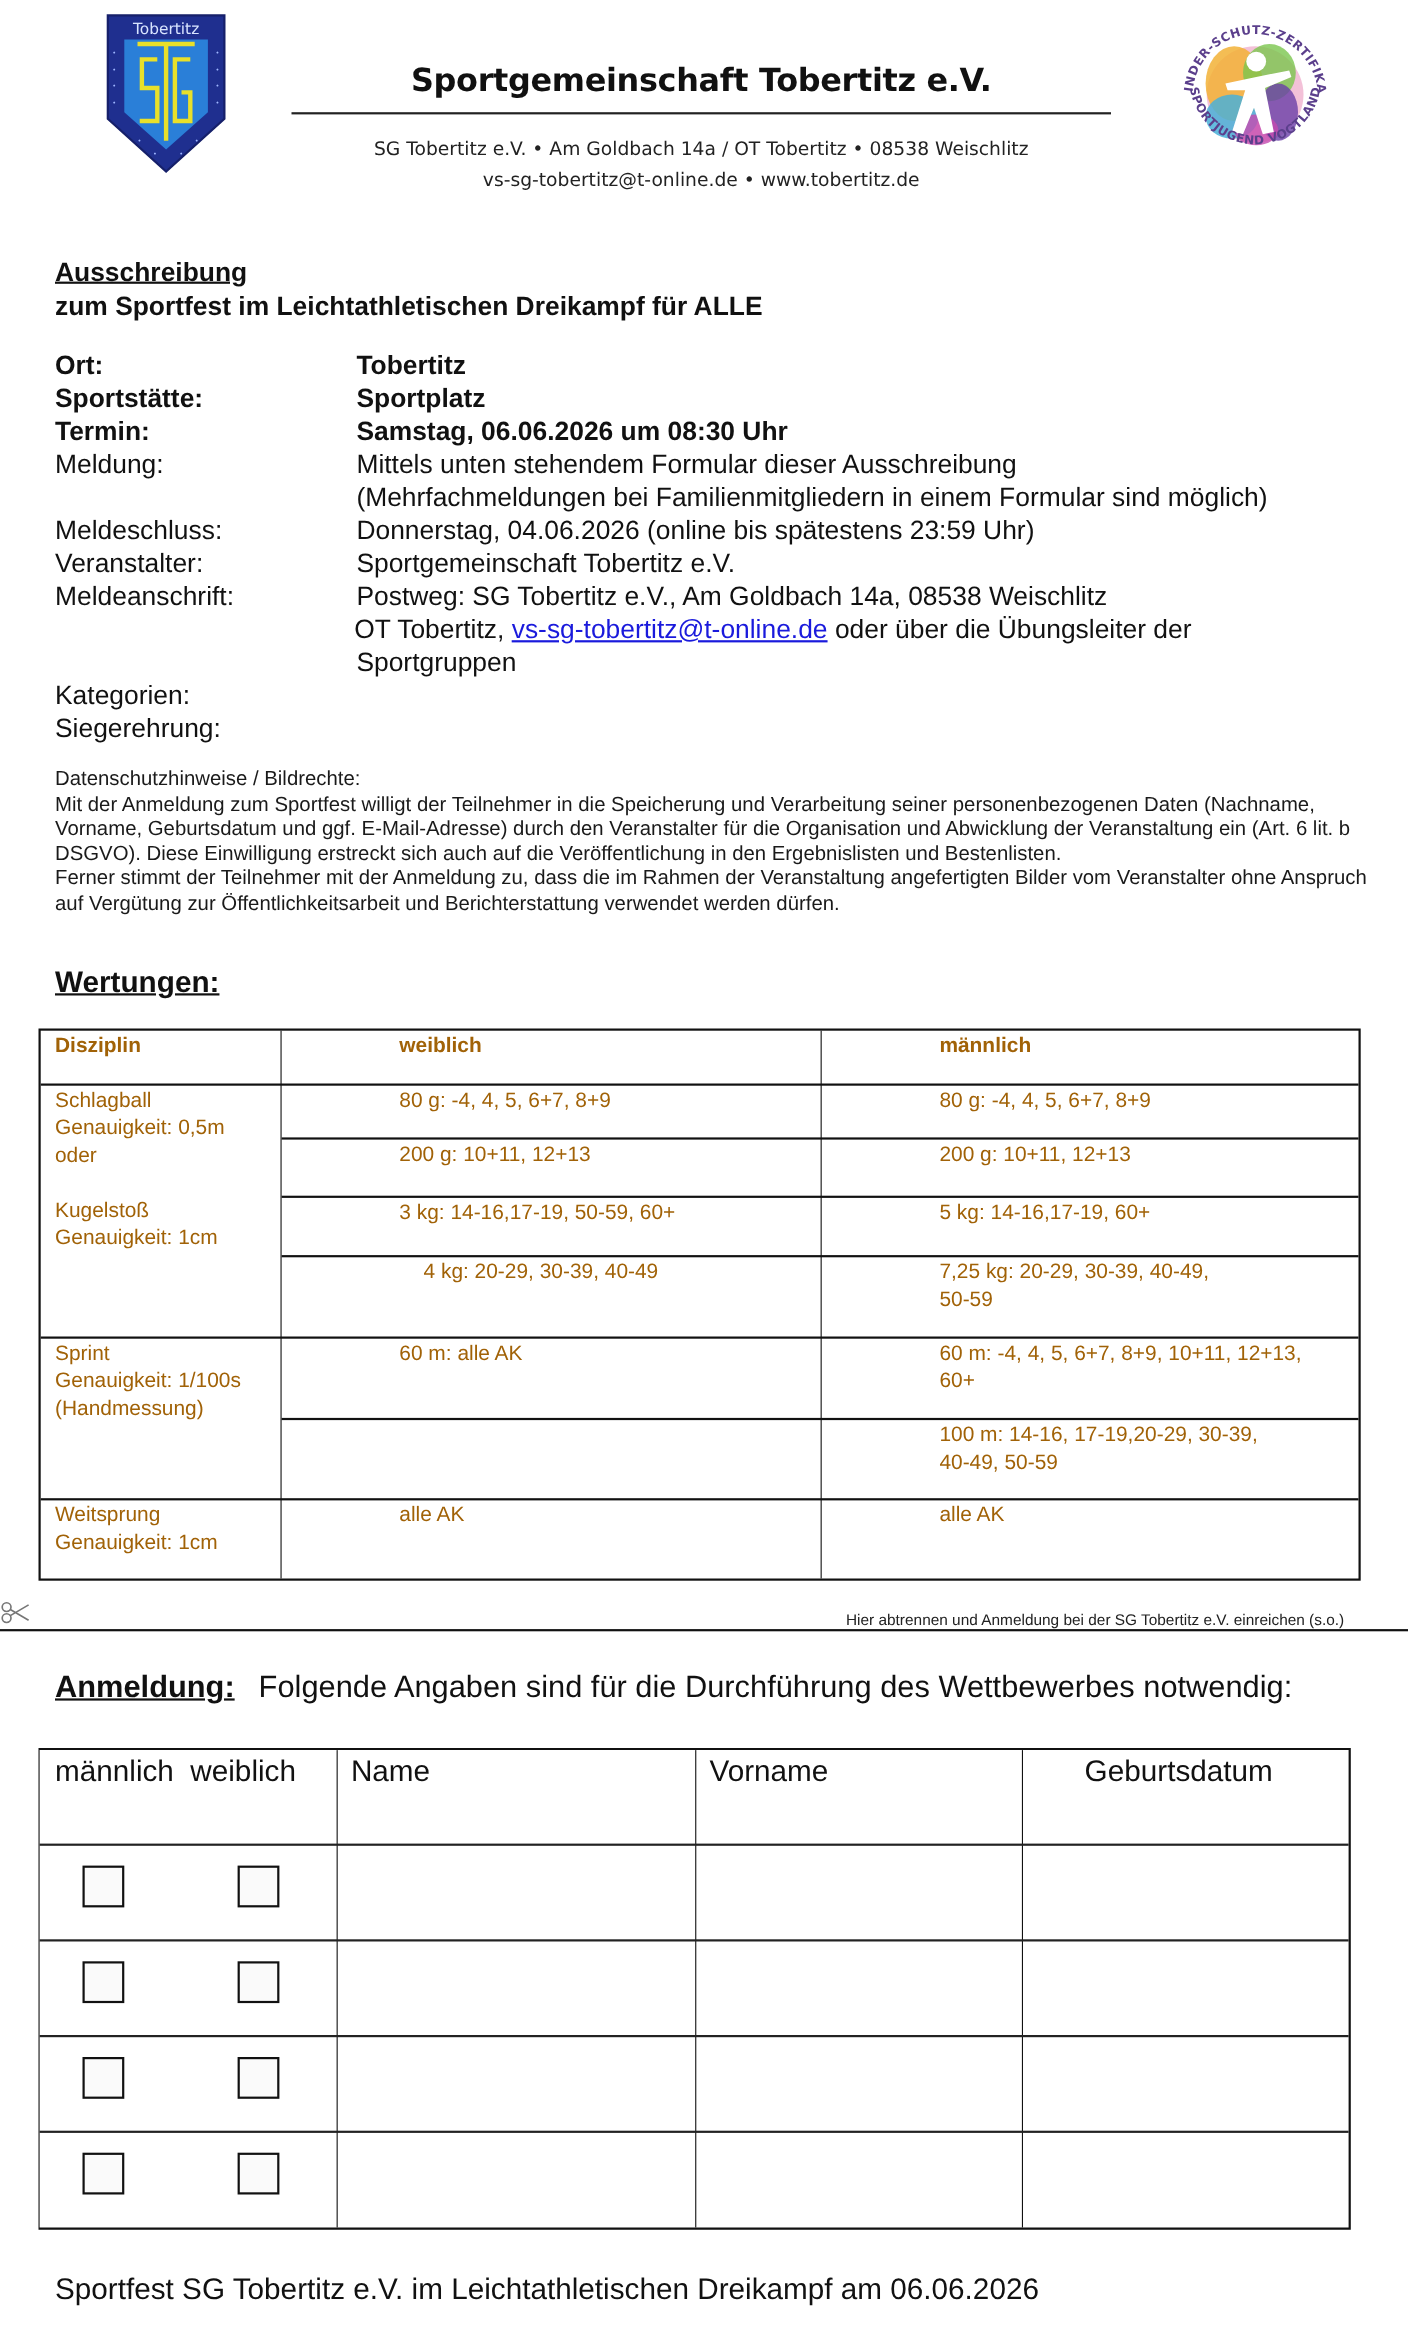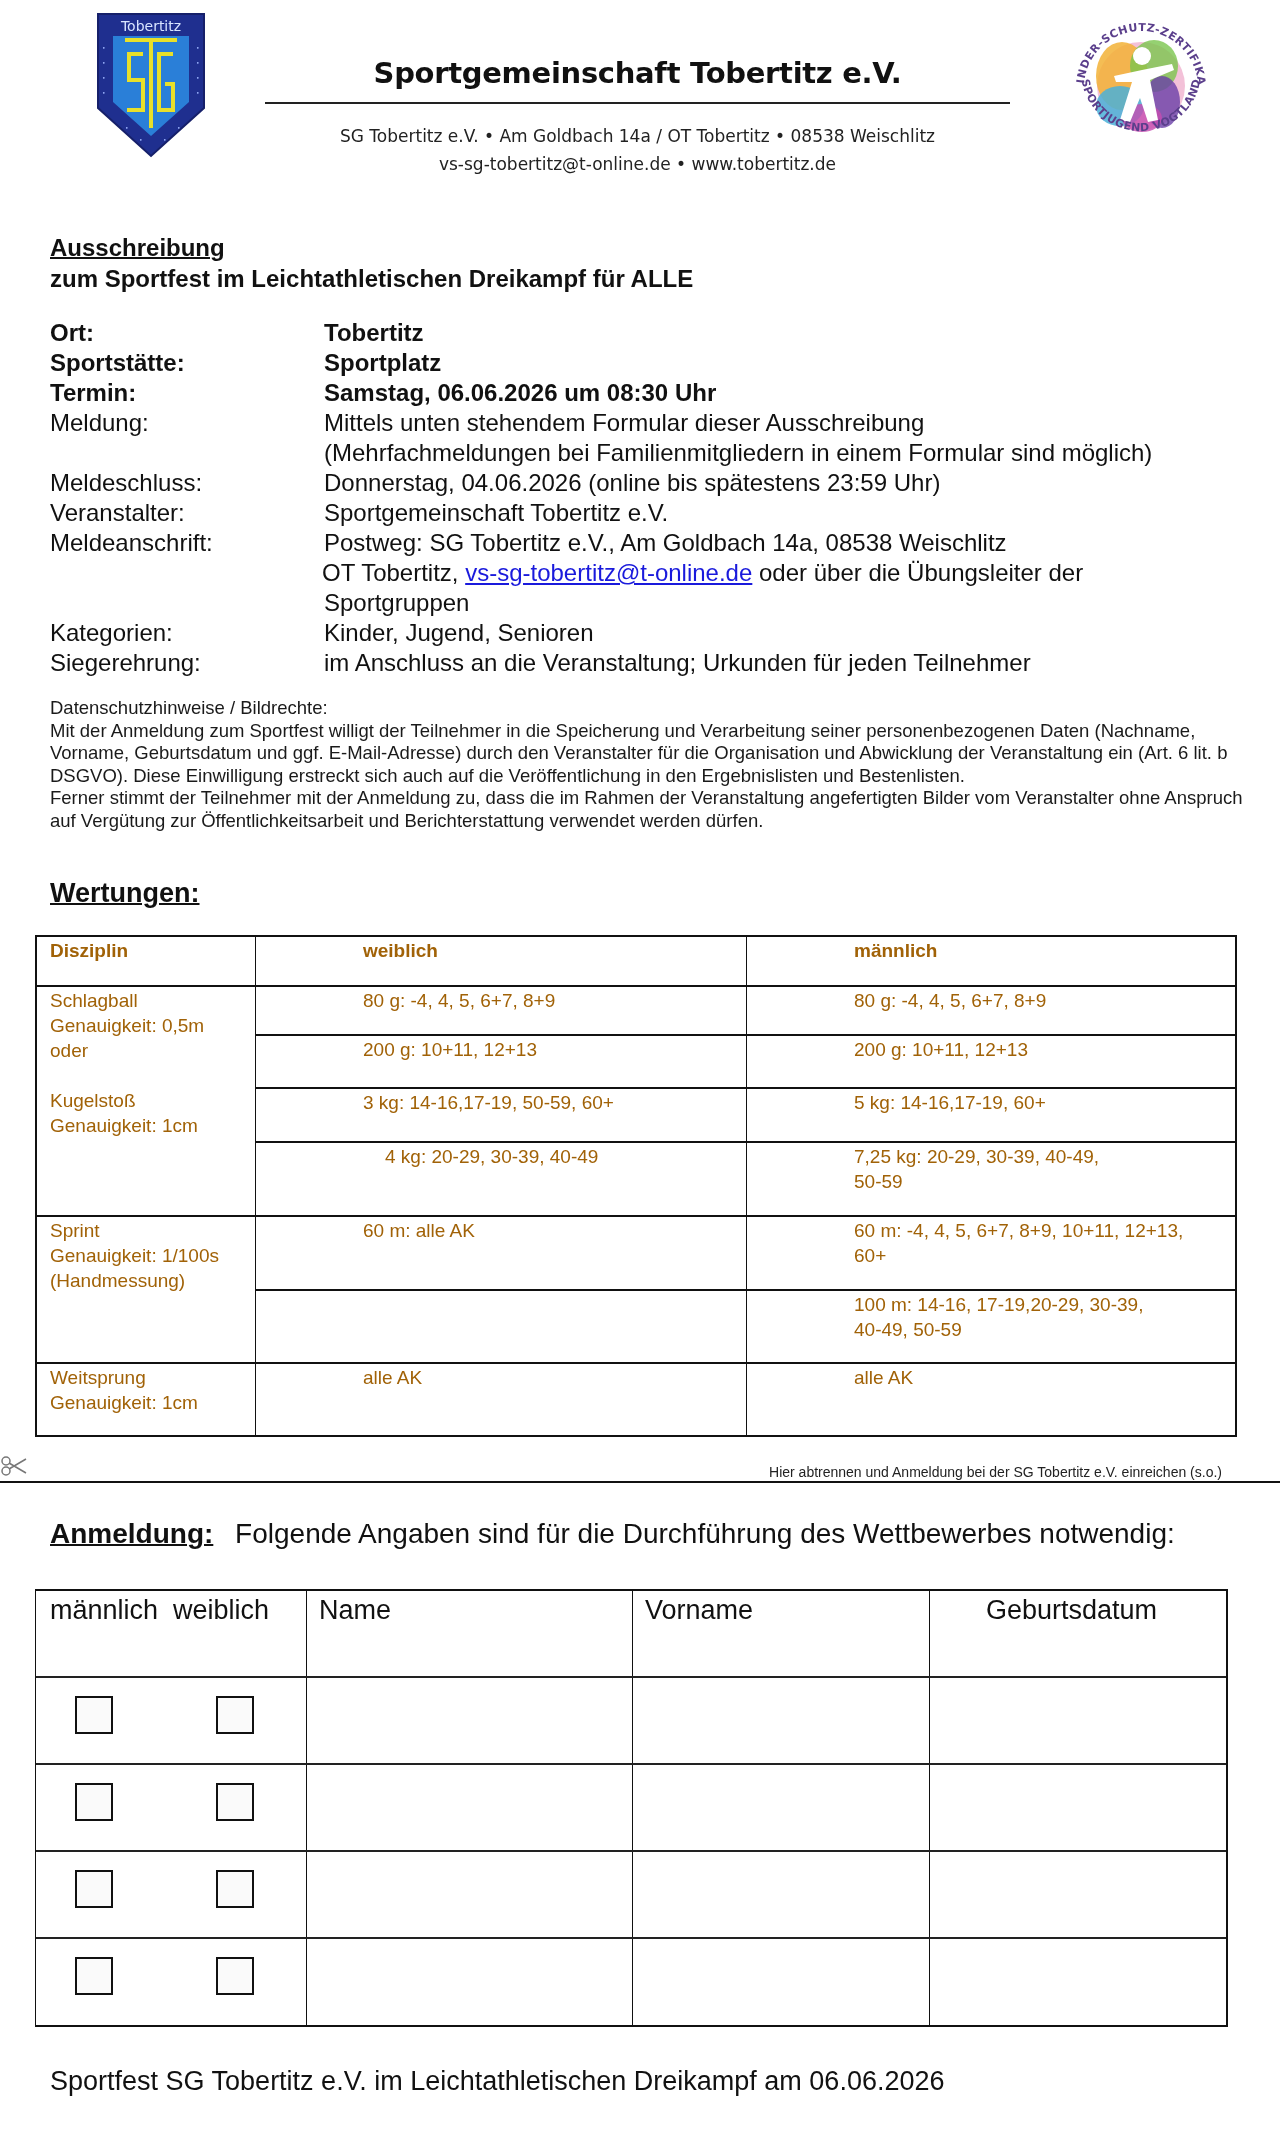--- a/index.html
+++ b/index.html
@@ -147,25 +147,23 @@
   <div class="info-row">
     <span class="info-label"></span>
     <span class="info-value" style="margin-left:-2px;"><span>OT Tobertitz, </span><a>vs-sg-tobertitz@t-online.de</a><span> oder über die Übungsleiter der</span></span>
   </div>
   <div class="info-row">
     <span class="info-label"></span>
     <span class="info-value">Sportgruppen</span>
   </div>
   <div class="info-row">
     <span class="info-label">Kategorien:</span>
-    <span class="info-value">Kinder, Jugend, Senioren</span>
   </div>
   <div class="info-row">
     <span class="info-label">Siegerehrung:</span>
-    <span class="info-value">im Anschluss an die Veranstaltung; Urkunden für jeden Teilnehmer</span>
   </div>
 </div>
 
 <div class="abs privacy">
   <div>Datenschutzhinweise / Bildrechte:</div>
   <div>Mit der Anmeldung zum Sportfest willigt der Teilnehmer in die Speicherung und Verarbeitung seiner personenbezogenen Daten (Nachname, Vorname, Geburtsdatum und ggf. E-Mail-Adresse) durch den Veranstalter für die Organisation und Abwicklung der Veranstaltung ein (Art. 6 lit. b DSGVO). Diese Einwilligung erstreckt sich auch auf die Veröffentlichung in den Ergebnislisten und Bestenlisten.</div>
   <div>Ferner stimmt der Teilnehmer mit der Anmeldung zu, dass die im Rahmen der Veranstaltung angefertigten Bilder vom Veranstalter ohne Anspruch auf Vergütung zur Öffentlichkeitsarbeit und Berichterstattung verwendet werden dürfen.</div>
 </div>
 
 <div class="abs wertungen">Wertungen:</div>

